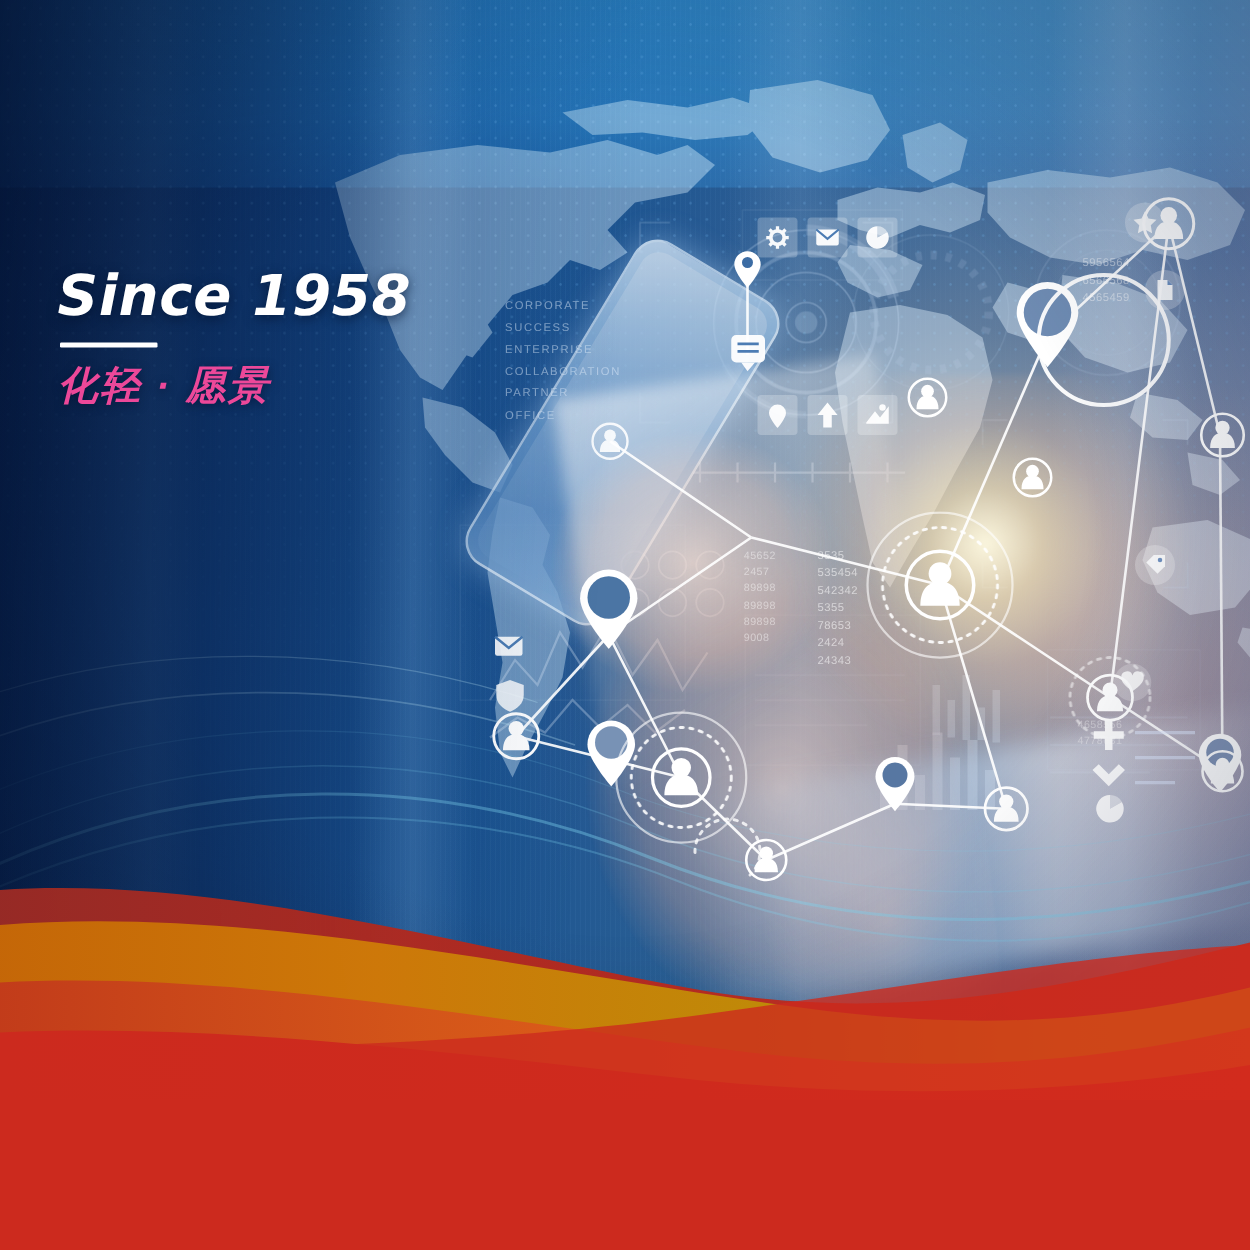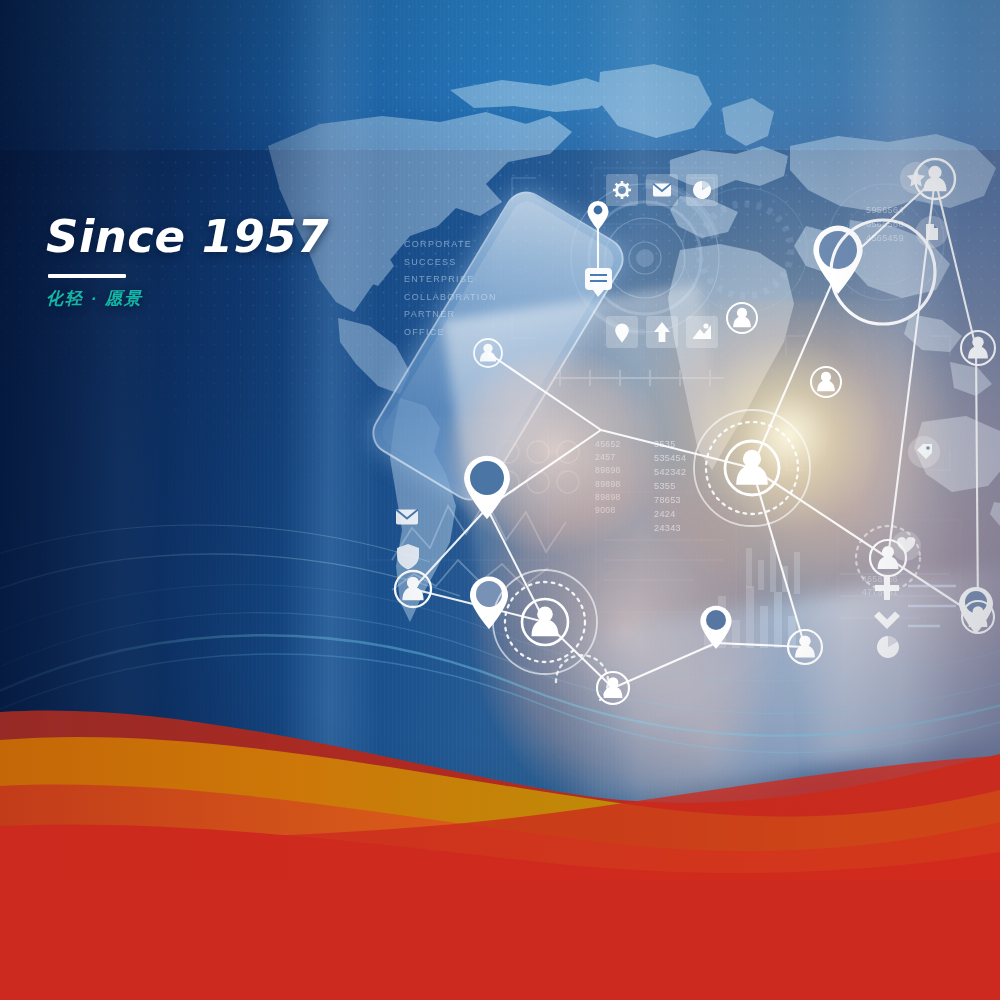--- a/index.html
+++ b/index.html
@@ -126,21 +126,21 @@
   
   .copy{position:absolute;left:46px;top:214px;}
   .since{
     font-size:45px;font-weight:700;font-style:italic;color:#fff;
     letter-spacing:.5px;line-height:1;
     text-shadow:0 2px 9px rgba(2,18,48,.70);
     font-family:"DejaVu Sans","Liberation Sans",sans-serif;
   }
   .rule{width:78px;height:4px;background:#fff;margin:15px 0 9px 2px;border-radius:1px;}
   .sub{
-    font-size:17px;font-weight:700;font-style:italic;color:#14b8a6;letter-spacing:2px;
+    font-size:32px;font-weight:700;font-style:italic;color:#ec4899;letter-spacing:2px;
     text-shadow:0 2px 8px rgba(2,18,48,.70);
   }
   .head{
     margin-top:6px;
     font-size:54px;font-weight:700;font-style:italic;color:#fff;letter-spacing:1px;
     line-height:1.04;white-space:nowrap;
     text-shadow:0 3px 12px rgba(2,18,48,.75);
   }
 
   
@@ -571,21 +571,21 @@
     <div>ENTERPRISE</div>
     <div>COLLABORATION</div>
     <div>PARTNER</div>
     <div>OFFICE</div>
   </div>
 
   <div class="layer bg-darkleft"></div>
   <div class="layer bg-vignette"></div>
 
   <div class="copy">
-    <div class="since">Since 1957</div>
+    <div class="since">Since 1958</div>
     <div class="rule"></div>
     <div class="sub">化轻 · 愿景</div>
   </div>
 
   <div class="layer waves">
     <svg viewBox="0 0 1000 1000" preserveAspectRatio="none" aria-hidden="true">
       <defs>
         <linearGradient id="gDarkRed" x1="0" y1="0" x2="1" y2="0">
           <stop offset="0%" stop-color="#9e2b24"></stop>
           <stop offset="38%" stop-color="#b5281c"></stop>

